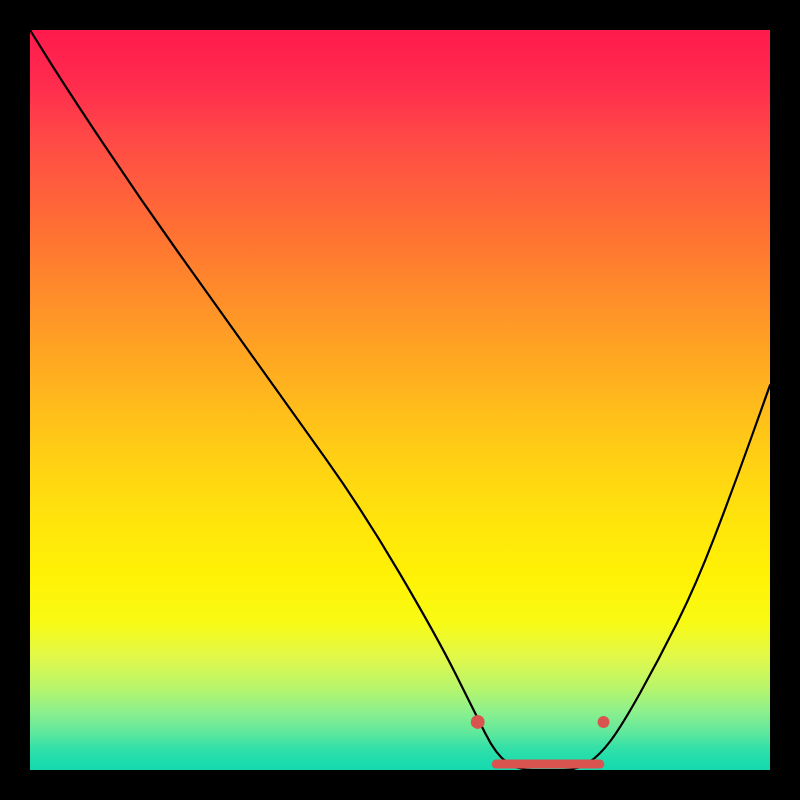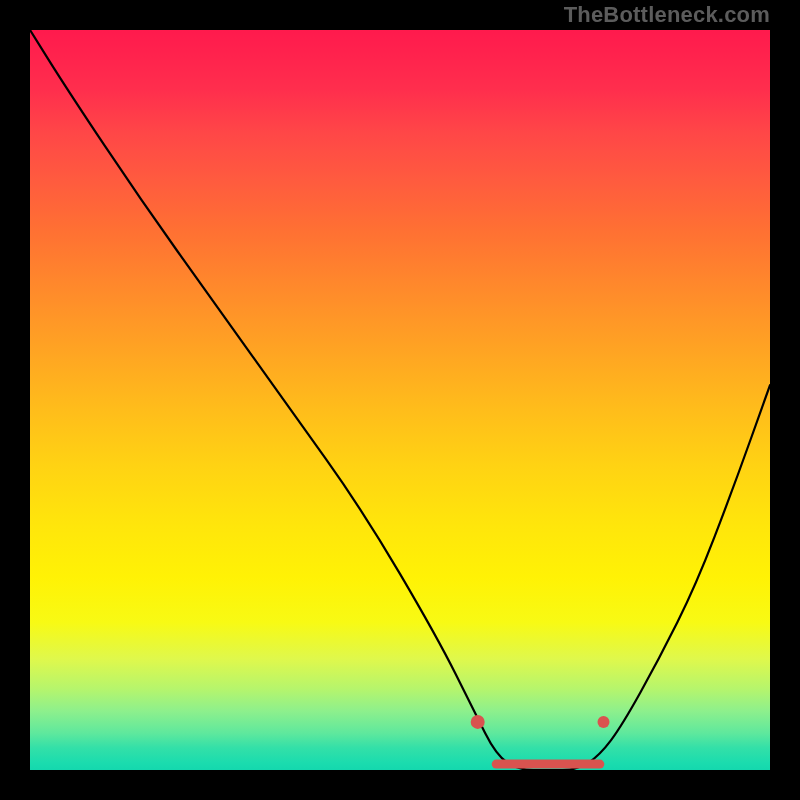--- a/index.html
+++ b/index.html
@@ -61,21 +61,20 @@
     left: 0;
     width: 740px;
     height: 740px;
   }
 </style>
 </head>
 <body>
 
 <div class="frame">
 
-  <div class="watermark">TheBottleneck.com</div>
 
   <div class="plot-area">
     <svg class="curve" viewBox="0 0 740 740" preserveAspectRatio="none">
       <path fill="none" stroke="#000" stroke-width="2.2" stroke-linecap="round" d="M 0 0 Q 0 0 18.5 29.599999999999966 Q 37 59.19999999999993 74 114.69999999999993 Q 111 170.19999999999993 148 221.99999999999997 Q 185 273.8 222 325.6 Q 259 377.40000000000003 296 429.20000000000005 Q 333 481 370 543.9 Q 407.00000000000006 606.8 425.5 643.8 Q 444 680.8 455.1 703 Q 466.2 725.2 477.3 732.6 Q 488.40000000000003 740 503.20000000000005 740 Q 518 740 532.8 740 Q 547.6 740 558.7 732.6 Q 569.8000000000001 725.2 580.9000000000001 710.4000000000001 Q 592 695.6 610.5 662.3 Q 629 629 647.5 592 Q 666 555 684.5 506.9 Q 703 458.8 721.5 407 T 740 355.2" id="curve-path"></path>
       <path fill="none" stroke="#d9534f" stroke-width="9" stroke-linecap="round" d="M 466.2 734.08 L 569.8000000000001 734.08" id="flat-path"></path>
       <circle fill="#d9534f" r="7" cx="447.7" cy="691.9" id="marker-0"></circle>
       <circle fill="#d9534f" r="6" cx="573.5" cy="691.9" id="marker-1"></circle>
     </svg>
   </div>
 

